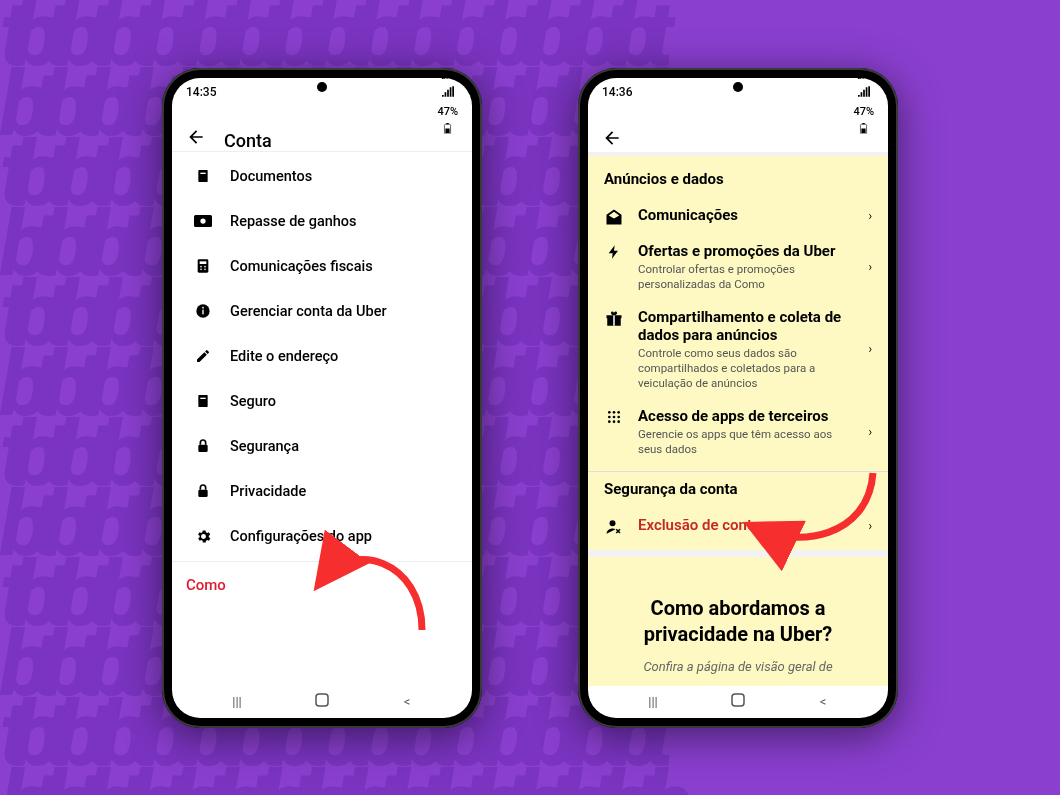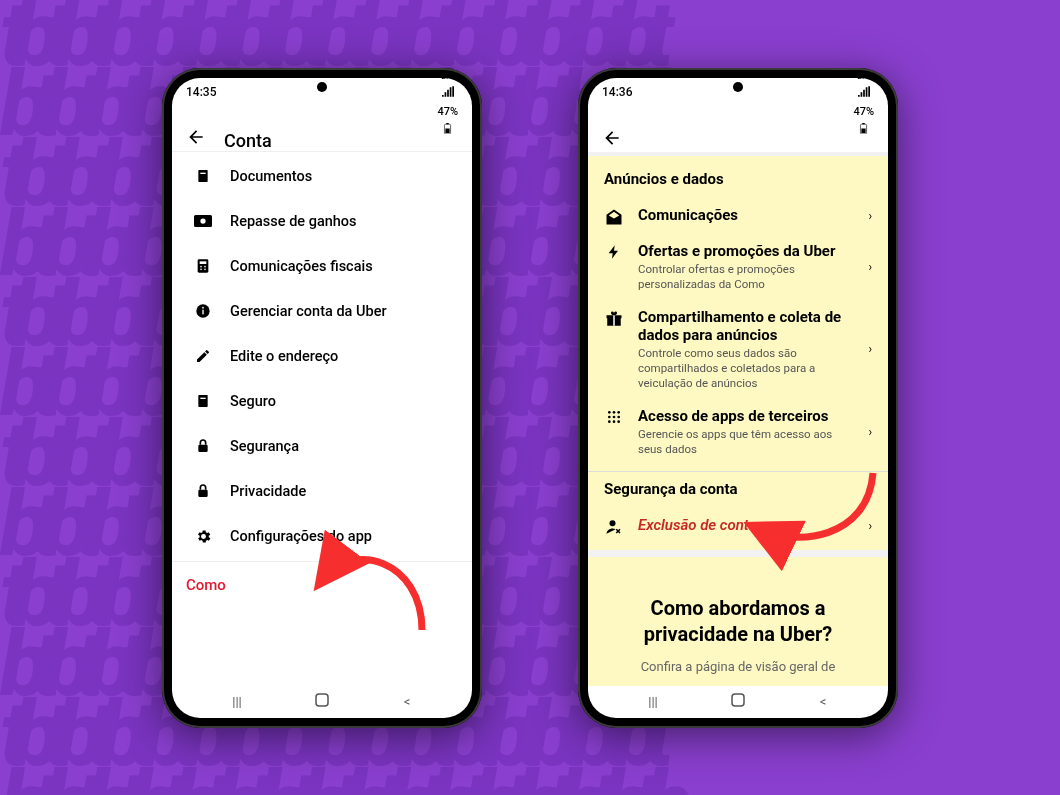--- a/index.html
+++ b/index.html
@@ -110,22 +110,22 @@
   .s2-row {
     display:flex; align-items:flex-start; gap:14px; padding: 8px 0; cursor:pointer;
   }
   .s2-row .ico { width:20px; flex-shrink:0; margin-top:2px; display:flex; justify-content:center; }
   .s2-row .txt { flex:1; }
   .s2-row .row-title { font-size:15px; font-weight:700; line-height:1.2; }
   .s2-row .row-sub { font-size:11.5px; color:#555; line-height:1.3; margin-top:2px; }
   .s2-row .chev { color:#000; font-size:12px; align-self:center; }
   .s2-rule { height:1px; background:#ddd; margin: 6px -16px; }
   .s2-big-text { text-align:center; padding: 24px 24px 6px; font-size:20px; font-weight:700; line-height:1.3; }
-  .s2-footer-text { text-align:center; font-size:13px; color:#666; padding: 6px 20px; }
-  .s2-delete .row-title { color:#c62828; font-weight:600;font-style:italic; }
+  .s2-footer-text { text-align:center; font-size:13px; color:#666; padding: 6px 20px; font-style: italic; }
+  .s2-delete .row-title { color:#c62828; font-weight:600; }
 
   .annot-arrow { position:absolute; pointer-events:none; }
   .annot-arrow svg { overflow:visible; }
 </style>
 </head>
 <body>
 
 <div class="bg-pattern">
 tbtbtbtbtbtbtbtbtbtbtbtbtbtbtbt<br>
 btbtbtbtbtbtbtbtbtbtbtbtbtbtbtb<br>

